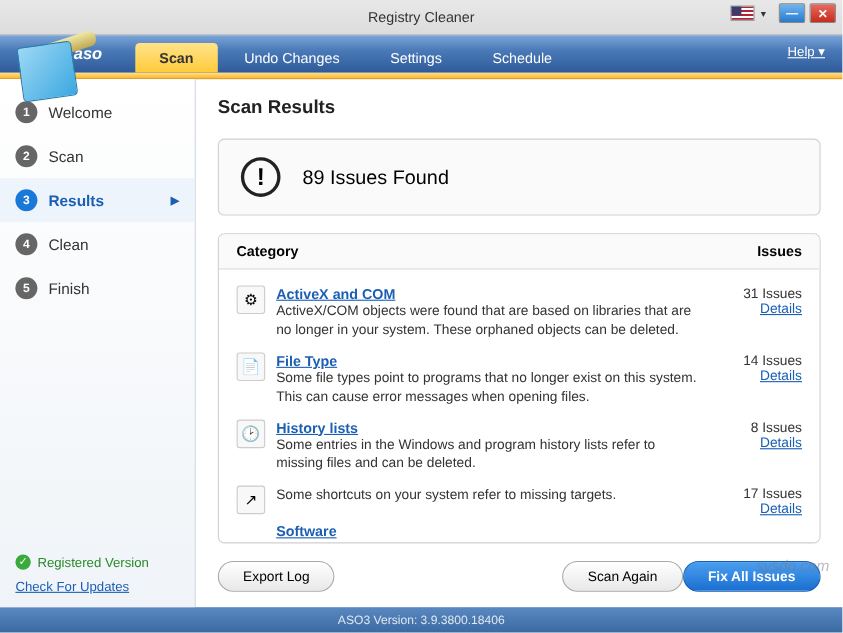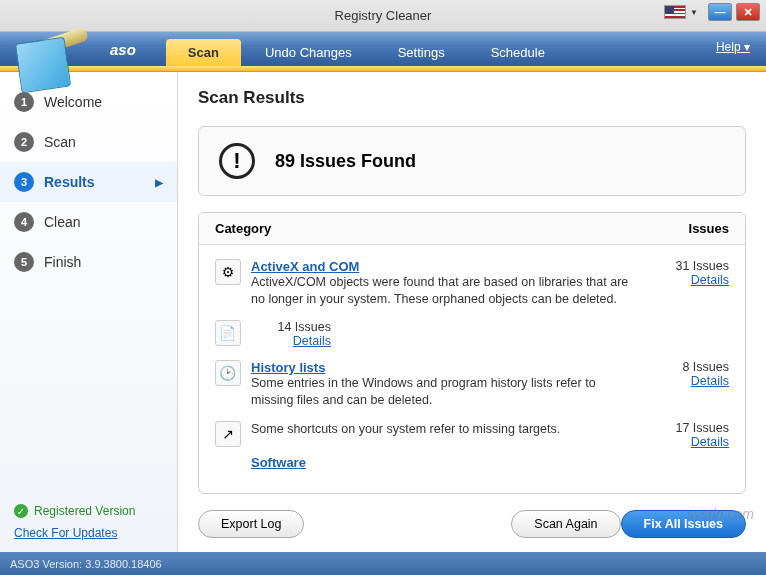--- a/index.html
+++ b/index.html
@@ -8,21 +8,21 @@
 .titlebar { height: 32px; background: linear-gradient(#e8e8e8,#dcdcdc); display: flex; align-items: center; justify-content: center; position: relative; border-bottom: 1px solid #bbb; }
 .titlebar-title { font-size: 13px; color: #333; }
 .titlebar-right { position: absolute; right: 6px; top: 3px; display: flex; gap: 4px; align-items: center; }
 .flag { width: 22px; height: 14px; background: linear-gradient(#b22234 14%, #fff 14% 28%, #b22234 28% 42%, #fff 42% 56%, #b22234 56% 70%, #fff 70% 84%, #b22234 84%); position: relative; border:1px solid #999;}
 .flag::before { content:''; position:absolute; width:9px; height:8px; background:#3c3b6e; top:0; left:0;}
 .dropdown-arrow { font-size:8px; color:#333; margin-right:6px;}
 .winbtn { width: 24px; height: 18px; border: 1px solid #888; border-radius: 2px; display:flex; align-items:center; justify-content:center; font-size:11px; font-weight:bold; color:#fff; cursor:pointer;}
 .minbtn { background: linear-gradient(#6fb5f0,#2a7acc); }
 .closebtn { background: linear-gradient(#e86a5e,#c72c1d); }
 
-.menubar { height: 34px; background: linear-gradient(#7da5d8,#4a7ab8 40%,#2f5a99); display:flex; align-items:flex-end; position:relative; color:#fff; font-size:13px; padding-left:110px;}
+.menubar { height: 34px; background: linear-gradient(#7da5d8,#4a7ab8 40%,#2f5a99); display:flex; align-items:flex-end; position:relative; color:#fff; font-size:13px; padding-left:67px;}
 .logo { position:absolute; left:8px; top:-2px; width:78px; height:60px; z-index:5; }
 .logo-box { width:50px; height:50px; background:linear-gradient(135deg,#9ed8f5,#3ba8e0); border:1px solid #2a80b0; transform:rotate(-8deg); border-radius:4px; position:absolute; top:10px; left:10px;}
 .logo-handle { width:50px; height:14px; background:linear-gradient(#f0e8a8,#c0a850); border-radius:6px; position:absolute; top:4px; left:30px; transform:rotate(-18deg);}
 .brand { font-style:italic; font-weight:bold; font-size:15px; color:#fff; margin-right:30px; position:relative; top:-8px;}
 .tab { padding:6px 22px; cursor:pointer; color:#fff; border-radius:4px 4px 0 0; margin-right:2px;}
 .tab.active { background:linear-gradient(#ffe28a,#ffcb3a); color:#333; font-weight:600;}
 .help { position:absolute; right:16px; top:8px; color:#fff; text-decoration:underline; font-size:12px; cursor:pointer;}
 .stripe { height:6px; background:linear-gradient(#ffe28a,#ffb530); border-bottom:1px solid #d89820;}
 
 .body { display:flex; height:480px; }
@@ -34,42 +34,42 @@
 .step .chev { margin-left:auto; font-size:10px; color:#1a5fb4;}
 .sidebar-bottom { margin-top:auto; padding:12px 14px; font-size:12px;}
 .reg-version { display:flex; align-items:center; gap:6px; color:#2a8a2a; margin-bottom:8px;}
 .checkmark { width:14px; height:14px; border-radius:50%; background:#3aaa3a; color:#fff; display:flex; align-items:center; justify-content:center; font-size:10px;}
 .updates { color:#1a5fb4; text-decoration:underline; cursor:pointer;}
 
 .main { flex:1; padding:16px 20px 0 20px; display:flex; flex-direction:column; position:relative;}
 .page-title { font-size:17px; font-weight:bold; color:#222; margin-bottom:18px;}
 .summary { border:1px solid #d0d0d0; border-radius:6px; padding:16px 20px; display:flex; align-items:center; gap:20px; margin-bottom:16px; background:#fafafa;}
 .exclaim { width:36px; height:36px; border:3px solid #222; border-radius:50%; display:flex; align-items:center; justify-content:center; font-size:22px; font-weight:bold;}
-.summary-text { font-size:18px; font-weight:bold;}
+.summary-text { font-size:18px; font-weight:normal;}
 
 .results-box { border:1px solid #d0d0d0; border-radius:6px; flex:1; display:flex; flex-direction:column; overflow:hidden; margin-bottom:12px;}
 .results-header { display:flex; padding:8px 16px; font-weight:bold; font-size:13px; border-bottom:1px solid #ddd; background:#fafafa;}
 .results-header .col-issues { margin-left:auto;}
 .results-body { flex:1; overflow-y:scroll; padding:8px 12px;}
 .cat { display:flex; padding:6px 4px; gap:10px; font-size:12.5px;}
 .cat-icon { width:26px; height:26px; flex-shrink:0; border:1px solid #ccc; border-radius:3px; display:flex; align-items:center; justify-content:center; font-size:14px; background:#f8f8f8;}
 .cat-mid { flex:1;}
 .cat-title { color:#1a5fb4; font-weight:bold; text-decoration:underline; cursor:pointer; font-size:13px;}
 .cat-desc { color:#333; line-height:1.35;}
 .cat-right { width:80px; text-align:right; flex-shrink:0;}
 .cat-count { color:#333;}
 .cat-details { color:#1a5fb4; text-decoration:underline; cursor:pointer;}
 .software-link { color:#1a5fb4; font-weight:bold; text-decoration:underline; margin-left:40px; cursor:pointer; font-size:13px;}
 
 .button-row { display:flex; gap:0; padding:4px 0 14px;}
 .btn { padding:6px 22px; border-radius:14px; font-size:12.5px; cursor:pointer; border:1px solid #aaa; background:linear-gradient(#fff,#e8e8e8);}
 .btn.primary { background:linear-gradient(#4a9ff0,#1a6fd0); color:#fff; border-color:#1560b8; font-weight:600;}
 .spacer { flex:1;}
 
-.statusbar { height:24px; background:linear-gradient(#5a88c0,#3a68a0); color:#e0e8f0; font-size:11px; display:flex; align-items:center; padding:0 10px;}
+.statusbar { height:24px; background:linear-gradient(#5a88c0,#3a68a0); color:#e0e8f0; font-size:11px; display:flex; align-items:center; padding:0 10px;justify-content:center;}
 .watermark { position:absolute; right:12px; bottom:30px; color:rgba(120,120,130,.5); font-size:14px; font-style:italic; pointer-events:none;}
 
 
 .results-body::-webkit-scrollbar { width:16px;}
 .results-body::-webkit-scrollbar-track { background:#eee;}
 .results-body::-webkit-scrollbar-thumb { background:#c8c8d0; border:1px solid #aaa; border-radius:2px;}
 .results-body::-webkit-scrollbar-button { height:16px; background:#ddd; border:1px solid #aaa;}
 </style>
 </head>
 <body>
@@ -152,20 +152,24 @@
             <div class="cat-desc">ActiveX/COM objects were found that are based on libraries that are no longer in your system. These orphaned objects can be deleted.</div>
           </div>
           <div class="cat-right">
             <div class="cat-count">31 Issues</div>
             <div class="cat-details">Details</div>
           </div>
         </div>
 
         <div class="cat">
           <div class="cat-icon">📄</div>
+          <div class="cat-mid">
+            <div class="cat-title">File Type</div>
+            <div class="cat-desc">Some file types point to programs that no longer exist on this system. This can cause error messages when opening files.</div>
+          </div>
           <div class="cat-right">
             <div class="cat-count">14 Issues</div>
             <div class="cat-details">Details</div>
           </div>
         </div>
 
         <div class="cat">
           <div class="cat-icon">🕑</div>
           <div class="cat-mid">
             <div class="cat-title">History lists</div>

